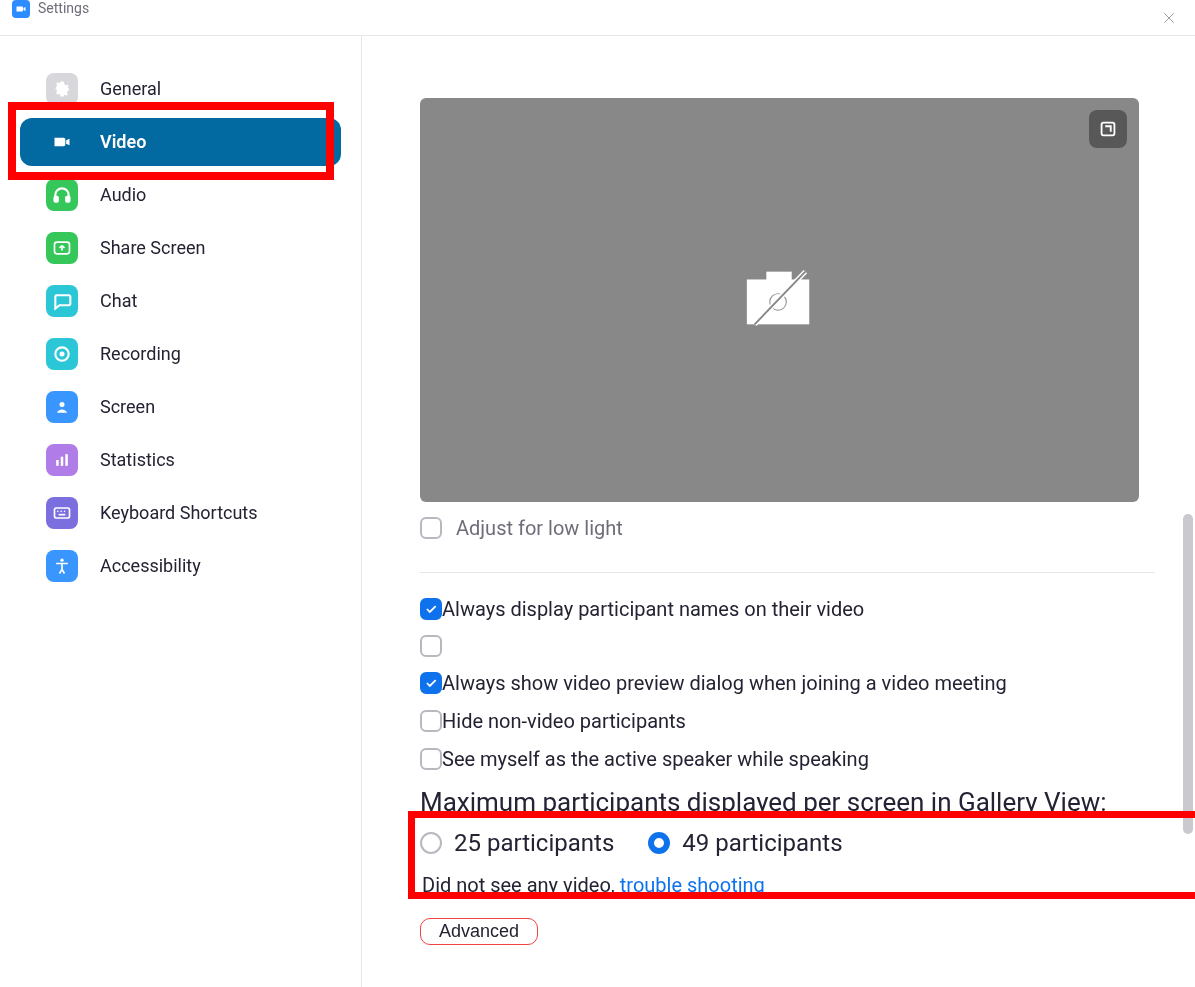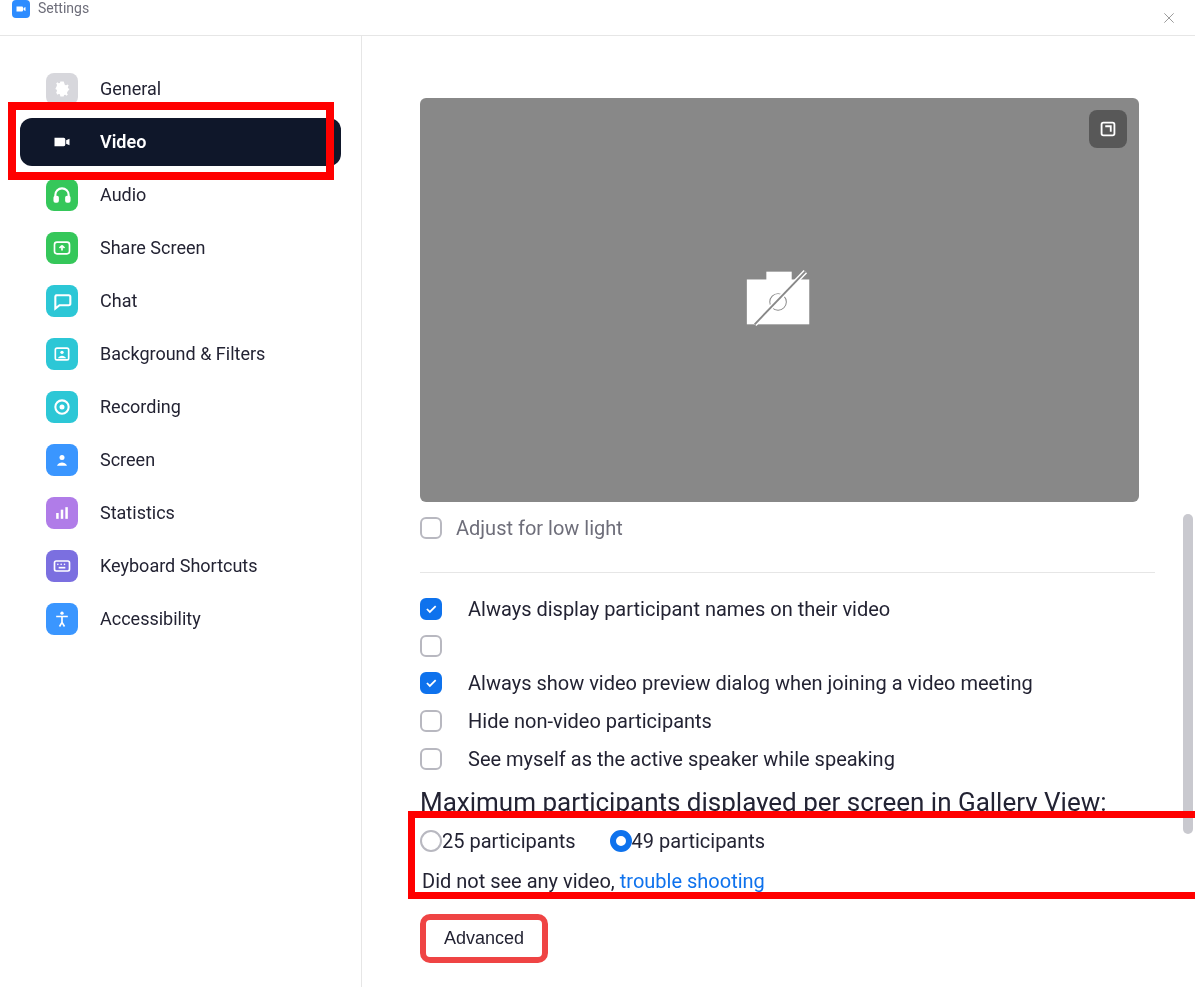--- a/index.html
+++ b/index.html
@@ -59,21 +59,21 @@
     align-items: center;
     height: 48px;
     padding-left: 26px;
     margin: 5px 20px 5px 20px;
     border-radius: 12px;
     cursor: pointer;
     font-size: 18px;
     color: #232333;
   }
   .nav-item.active {
-    background: #0f172a;
+    background: #0369a1;
     color: #fff;
     font-weight: 600;
   }
   .nav-icon {
     width: 32px; height: 32px;
     border-radius: 8px;
     display:flex; align-items:center; justify-content:center;
     margin-right: 22px;
     flex-shrink: 0;
   }
@@ -116,55 +116,55 @@
   .partial-row {
     display:flex; align-items:center; gap:14px;
     color:#6e6e7a; font-size:20px;
     padding: 2px 0 18px 0;
   }
   .divider {
     border: none; border-top: 1px solid #e6e6e6;
     margin: 14px 0 24px 0;
   }
   .check-row {
-    display: flex; align-items:center; gap:26px;
+    display: flex; align-items:center; gap:0;
     font-size: 20px; color:#232333;
     margin: 10px 0 14px 0;
   }
   .chk {
     width: 22px; height: 22px; border-radius: 6px;
     border: 2px solid #b8b8c0; background:#fff;
     display:flex; align-items:center; justify-content:center;
     cursor:pointer;
     flex-shrink:0;
   }
   .chk.checked { background:#0E72ED; border-color:#0E72ED; }
   .chk.checked svg { width:14px; height:14px; stroke:#fff; stroke-width:3; fill:none; }
 
   .group-label {
     font-size: 26px; color:#232333;
     margin: 16px 0 12px 0;
   }
   .radio-row { display:flex; gap:34px; align-items:center; margin-bottom:16px; }
-  .radio-opt { display:flex; align-items:center; font-size:20px; cursor:pointer; }
+  .radio-opt { display:flex; align-items:center; gap:12px; font-size:24px; cursor:pointer; }
   .radio {
     width:22px; height:22px; border-radius:50%;
     border:2px solid #b8b8c0; background:#fff;
     display:flex; align-items:center; justify-content:center;
   }
   .radio.selected { border:6px solid #0E72ED; }
 
   .novideo-line { font-size:20px; color:#232333; margin: 4px 0 21px 2px; }
   .novideo-line a { color:#0E72ED; text-decoration:none; cursor:pointer; }
 
   .adv-btn {
     display:inline-block;
     font-size:18px; color:#232333;
-    padding: 8px 18px;
-    border:6px solid #ef4444; border-radius:10px;
+    padding: 2px 18px;
+    border:1px solid #ef4444; border-radius:10px;
     background:#fff; cursor:pointer;
   }
 
   
   .fake-scrollbar {
     position:absolute; right:2px; top:478px; width:10px; height:320px;
     background:#c9c9cf; border-radius:5px;
   }
 
 </style>
@@ -232,30 +232,20 @@
 
     <div class="nav-item">
       <div class="nav-icon" style="background:#2cc7d6">
         <svg viewBox="0 0 24 24" fill="#fff">
             <path d="M4 5h16a2 2 0 0 1 2 2v8a2 2 0 0 1-2 2H9l-5 4V7a2 2 0 0 1 2-2z" fill="none" stroke="#fff" stroke-width="2.5"></path>
           </svg>
       </div>
       <span class="nav-label">Chat</span>
     </div>
 
-    <div class="nav-item">
-      <div class="nav-icon" style="background:#2cc7d6">
-        <svg viewBox="0 0 24 24" fill="#fff">
-            <rect x="4" y="5" width="16" height="14" rx="2" fill="none" stroke="#fff" stroke-width="2"></rect>
-            <circle cx="12" cy="10" r="2"></circle>
-            <path d="M7 17c1-2 3-3 5-3s4 1 5 3"></path>
-          </svg>
-      </div>
-      <span class="nav-label">Background &amp; Filters</span>
-    </div>
 
     <div class="nav-item">
       <div class="nav-icon" style="background:#2cc7d6">
         <svg viewBox="0 0 24 24">
             <circle cx="12" cy="12" r="8" fill="none" stroke="#fff" stroke-width="2.5"></circle>
             <circle cx="12" cy="12" r="3" fill="#fff"></circle>
           </svg>
       </div>
       <span class="nav-label">Recording</span>
     </div>

